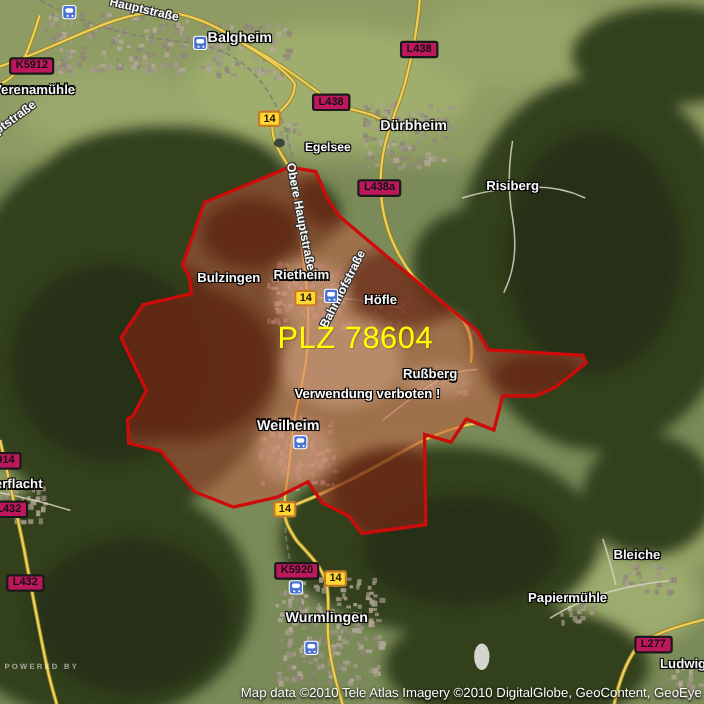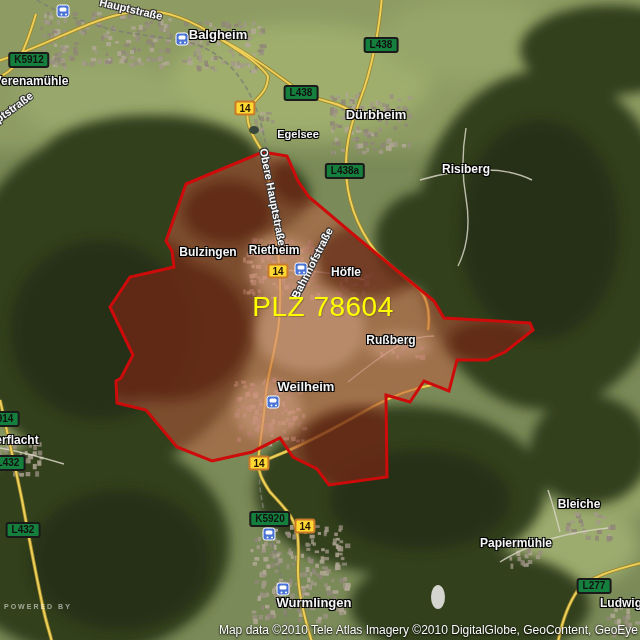--- a/index.html
+++ b/index.html
@@ -17,21 +17,21 @@
     pointer-events:none;
     text-align:center;
   }
   .roadname{
     position:absolute;white-space:nowrap;color:#fdfdfd;font-weight:bold;font-size:11px;
     text-shadow:-1px -1px 0 #333,1px -1px 0 #333,-1px 1px 0 #333,1px 1px 0 #333;
     pointer-events:none;
   }
   .shield{
     position:absolute;transform:translate(-50%,-50%);
-    background:#15803d;border:2px solid #1a1a1a;border-radius:3px;
+    background:#be185d;border:2px solid #1a1a1a;border-radius:3px;
     font-size:10px;font-weight:bold;color:#111;padding:0 4px;line-height:12px;
   }
   .badge{
     position:absolute;transform:translate(-50%,-50%);
     background:var(--badge-bg,#ffd834);border:2px solid var(--badge-border,#c87a28);border-radius:3px;
     font-size:10px;font-weight:bold;color:#201500;padding:0 3px;line-height:11px;
   }
   .station{
     position:absolute;width:13px;height:13px;transform:translate(-50%,-50%);
     background:var(--station-blue,#4a73d6);border:1px solid #fff;border-radius:3px;box-sizing:border-box;
@@ -1088,22 +1088,22 @@
 
   <div id="roadnames">
       <div class="roadname" style="left: 131px; top: 9px; transform: translate(-50%, -50%) rotate(13deg);">Hauptstraße</div>
       <div class="roadname" style="left: 14px; top: 107px; transform: translate(-50%, -50%) rotate(-36deg);">ptstraße</div>
       <div class="roadname" style="left: 273px; top: 197px; transform: translate(-50%, -50%) rotate(79deg);">Obere Hauptstraße</div>
       <div class="roadname" style="left: 312px; top: 263px; transform: translate(-50%, -50%) rotate(-63deg);">Bahnhofstraße</div>
     </div>
   <div id="towns">
       <div class="lbl" style="left: 218px; top: 34px; font-size: 13px;">Balgheim</div>
       <div class="lbl" style="left: 376px; top: 114px; font-size: 13px;">Dürbheim</div>
-      <div class="lbl" style="left: 314px; top: 561px; font-size: 13px; margin-top: 41px;">Wurmlingen</div>
-      <div class="lbl" style="left: 262px; top: 386px; font-size: 13px; margin-left: 44px;">Weilheim</div>
+      <div class="lbl" style="left: 297px; top: 561px; font-size: 13px;">Wurmlingen</div>
+      <div class="lbl" style="left: 262px; top: 386px; font-size: 13px;">Weilheim</div>
       <div class="lbl" style="left: 274px; top: 250px; font-size: 12px;">Rietheim</div>
       <div class="lbl" style="left: 208px; top: 252px; font-size: 12px;">Bulzingen</div>
       <div class="lbl" style="left: 346px; top: 272px; font-size: 12px;">Höfle</div>
       <div class="lbl" style="left: 391px; top: 340px; font-size: 12px;">Rußberg</div>
       <div class="lbl" style="left: 466px; top: 169px; font-size: 12px;">Risiberg</div>
       <div class="lbl" style="left: 31px; top: 81px; font-size: 12px;">Verenamühle</div>
       <div class="lbl" style="left: 278px; top: 134px; font-size: 11px; padding-left: 40px;">Egelsee</div>
       <div class="lbl" style="left: 579px; top: 504px; font-size: 12px;">Bleiche</div>
       <div class="lbl" style="left: 516px; top: 543px; font-size: 12px;">Papiermühle</div>
       <div class="lbl" style="left: 17px; top: 440px; font-size: 12px;">erflacht</div>
@@ -1129,16 +1129,17 @@
   <div id="stations">
       <div class="station" style="left: 63px; top: 11px;"></div>
       <div class="station" style="left: 182px; top: 39px;"></div>
       <div class="station" style="left: 301px; top: 269px;"></div>
       <div class="station" style="left: 273px; top: 402px;"></div>
       <div class="station" style="left: 269px; top: 534px;"></div>
       <div class="station" style="left: 283px; top: 589px;"></div>
     </div>
 
   <div class="plz">PLZ 78604</div>
+  <div class="wm2">Verwendung verboten !</div>
 
   <div class="powered">POWERED BY</div>
   <div class="copyright">Map data ©2010 Tele Atlas  Imagery ©2010 DigitalGlobe, GeoContent, GeoEye</div>
 </div>
 
 </body></html>

